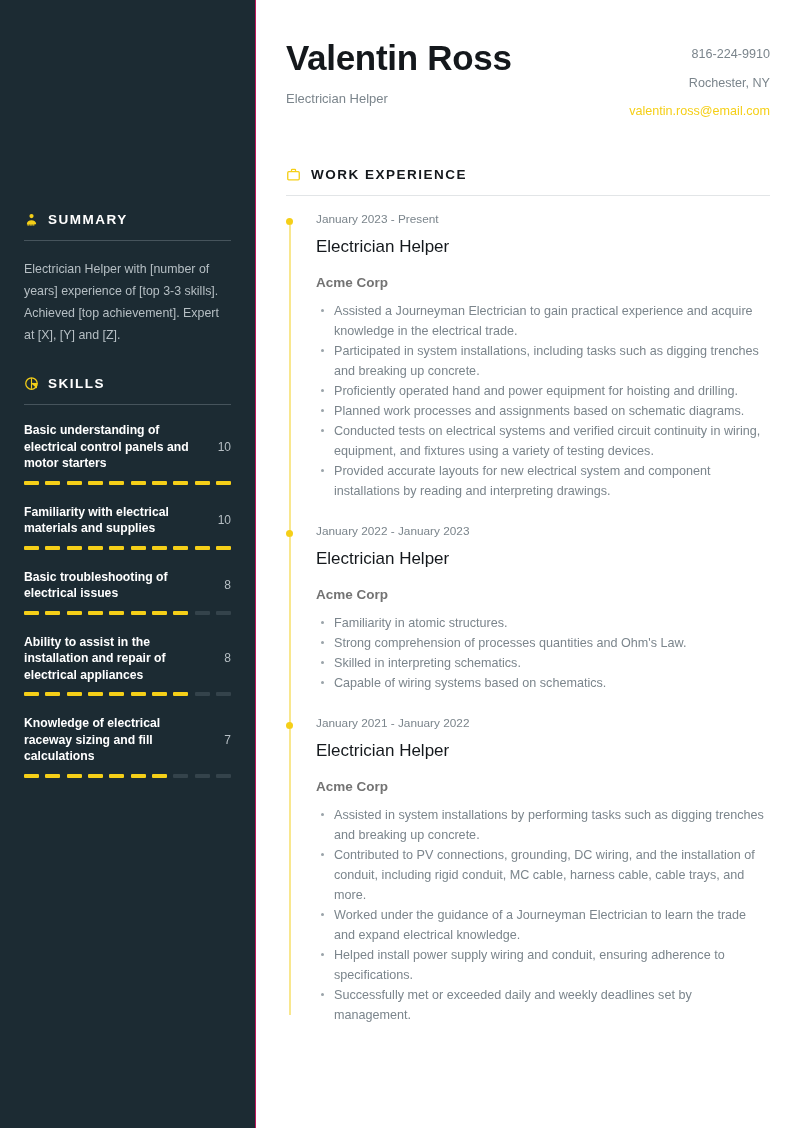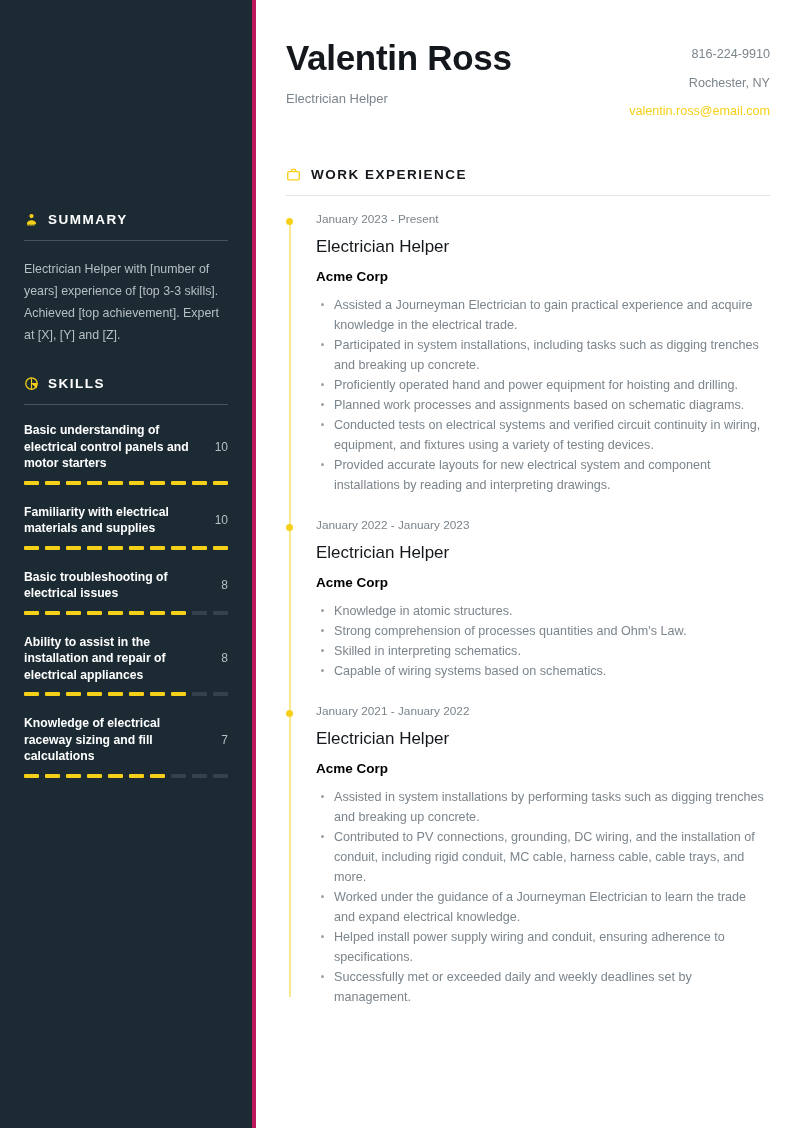--- a/index.html
+++ b/index.html
@@ -9,21 +9,21 @@
     background:#ffffff;
     color:#3f4a52;
     -webkit-font-smoothing:antialiased;
   }
   .page { position:relative; width:800px; height:1128px; display:flex; overflow:hidden; background:#fff; }
 
   
   .sidebar {
     width:256px; flex:0 0 256px;
     background:#1c2b33;
-    border-right:4px solid #be185d;
+    border-right:1px solid #be185d;
     padding:0 24px;
     position:relative;
   }
   .side-section { margin-top:0; }
   .side-section.summary { padding-top:212px; }
   .side-section.skills { padding-top:30px; }
 
   .side-head { display:flex; align-items:center; gap:9px; }
   .side-head-icon { width:15px; height:15px; display:block; flex:0 0 15px; }
   .side-head-title {
@@ -78,21 +78,21 @@
     content:""; position:absolute; left:0px; top:4px;
     width:7px; height:7px; border-radius:50%; background:#f5cf18;
   }
   .entry::after {
     content:""; position:absolute; left:3px; top:11px; bottom:-6px;
     width:1.6px; background:#f9e78e;
   }
   .entry:last-child::after { bottom:10px; }
   .entry-date { font-size:11.8px; color:#7b858c; line-height:1; }
   .entry-role { margin-top:12px; font-size:17px; color:#14181c; line-height:1.1; }
-  .entry-company { margin-top:14px; font-size:13.5px; font-weight:bold; color:#000000; line-height:1; }
+  .entry-company { margin-top:20px; font-size:13.5px; font-weight:bold; color:#737373; line-height:1; }
   .bullets { margin-top:11px; list-style:none; }
   .bullets li { position:relative; padding-left:18px; font-size:12.6px; line-height:20px; color:#7b858c; }
   .bullets li::before {
     content:""; position:absolute; left:5px; top:8.5px;
     width:3px; height:3px; border-radius:50%; background:#9aa3a9;
   }
 </style>
 </head>
 <body>
 
@@ -261,21 +261,21 @@
               <li>Planned work processes and assignments based on schematic diagrams.</li>
               <li>Conducted tests on electrical systems and verified circuit continuity in wiring, equipment, and fixtures using a variety of testing devices.</li>
               <li>Provided accurate layouts for new electrical system and component installations by reading and interpreting drawings.</li>
             </ul>
           </div>
           <div class="entry">
             <div class="entry-date">January 2022 - January 2023</div>
             <div class="entry-role">Electrician Helper</div>
             <div class="entry-company">Acme Corp</div>
             <ul class="bullets">
-              <li>Knowledge in atomic structures.</li>
+              <li>Familiarity in atomic structures.</li>
               <li>Strong comprehension of processes quantities and Ohm's Law.</li>
               <li>Skilled in interpreting schematics.</li>
               <li>Capable of wiring systems based on schematics.</li>
             </ul>
           </div>
           <div class="entry">
             <div class="entry-date">January 2021 - January 2022</div>
             <div class="entry-role">Electrician Helper</div>
             <div class="entry-company">Acme Corp</div>
             <ul class="bullets">

